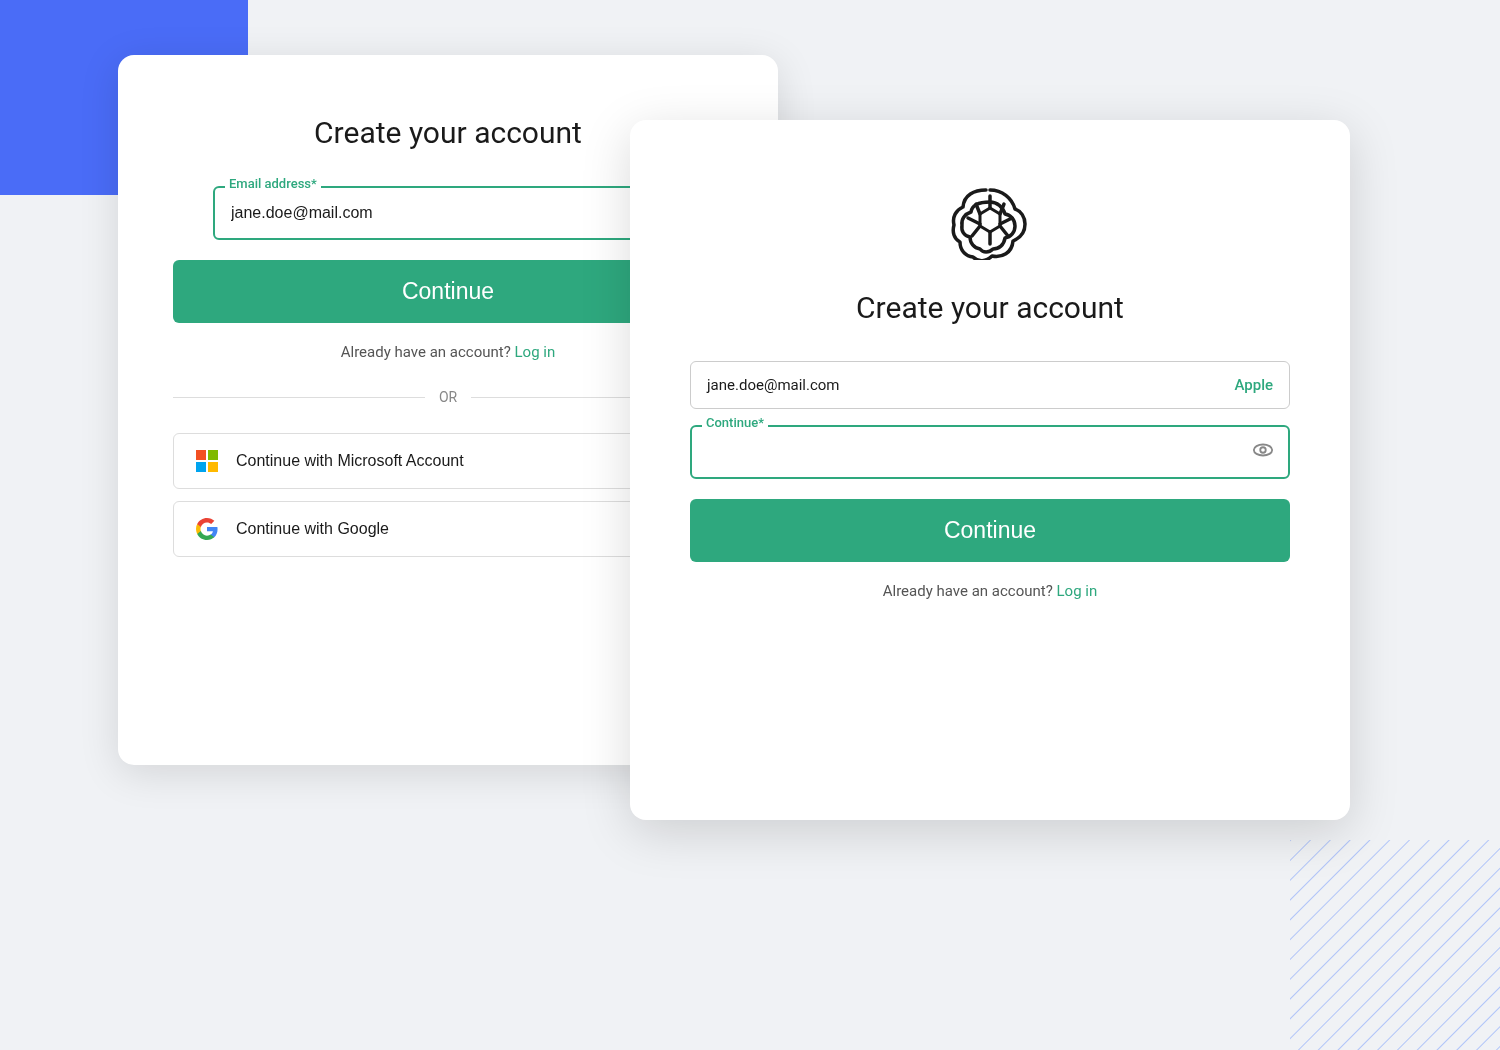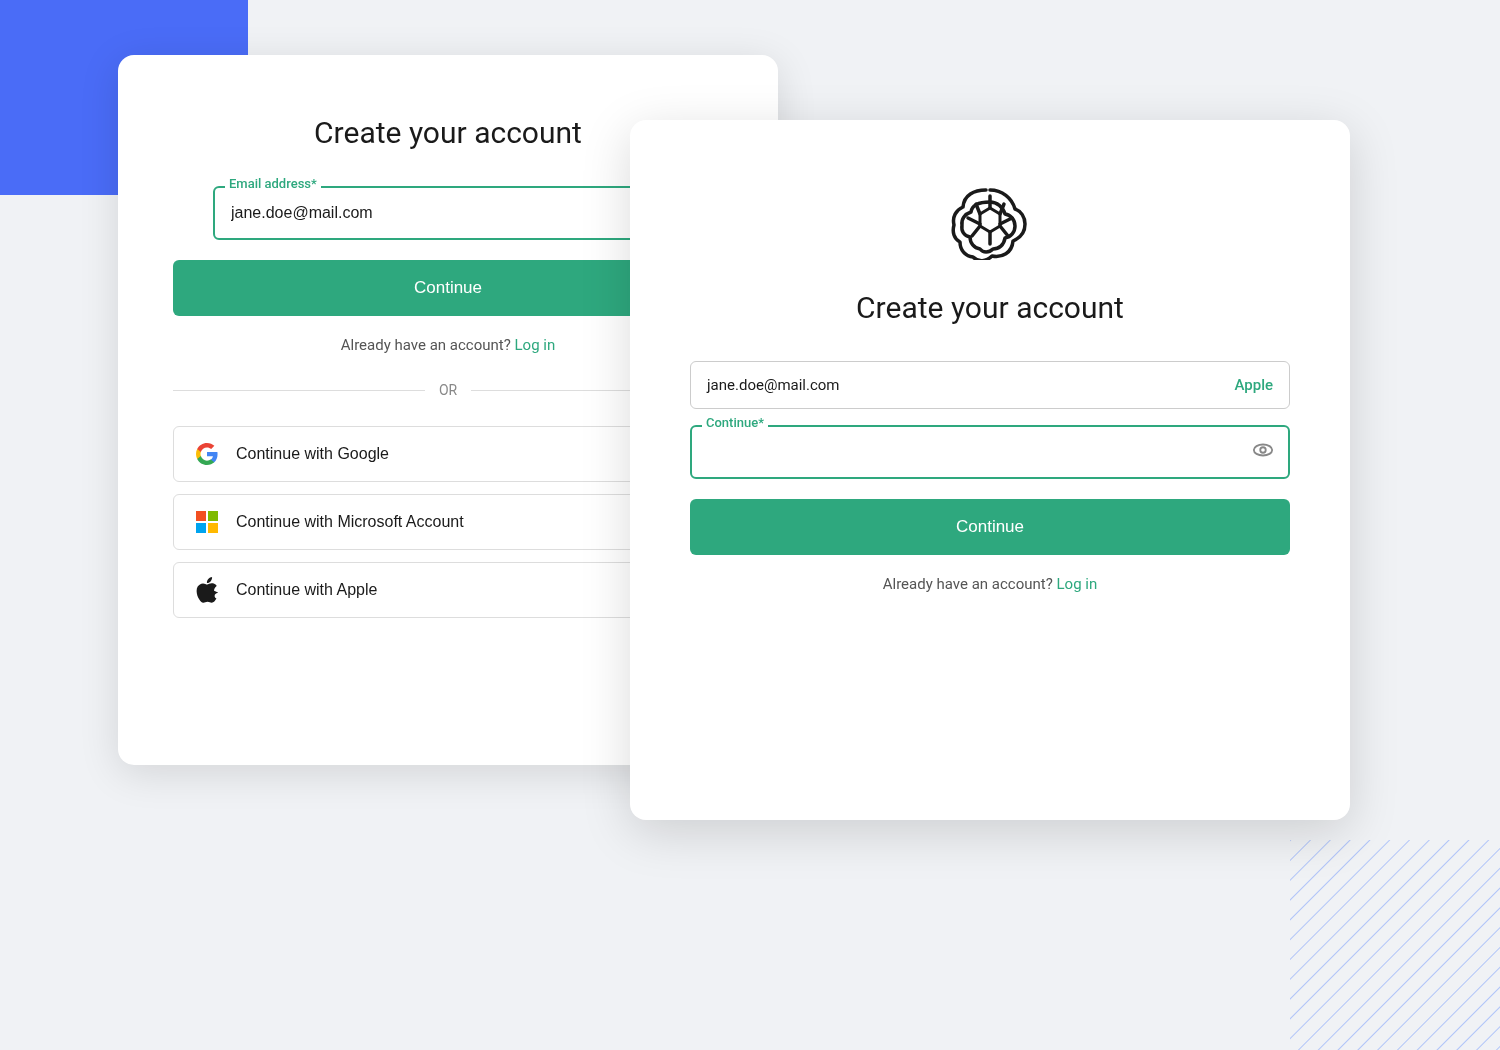--- a/index.html
+++ b/index.html
@@ -89,21 +89,21 @@
     }
 
     
     .btn-continue {
       width: 100%;
       padding: 18px;
       background: #2ea87e;
       color: white;
       border: none;
       border-radius: 6px;
-      font-size: 17px;
+      font-size: 23px;
       font-weight: 500;
       cursor: pointer;
       margin-bottom: 20px;
     }
 
     
     .login-prompt {
       text-align: center;
       font-size: 15px;
       color: #555;
@@ -254,57 +254,48 @@
   <button class="btn-continue">Continue</button>
 
   <p class="login-prompt">
     <span>Already have an account?</span>
     <a class="login-link">Log in</a>
   </p>
 
   <div class="or-divider">
     <span>OR</span>
   </div>
+
+  
+  <button class="social-btn">
+    <span class="social-icon">
+      <svg width="22" height="22" viewBox="0 0 22 22">
+        <rect x="0" y="0" width="10" height="10" fill="#F25022"></rect>
+        <rect x="12" y="0" width="10" height="10" fill="#7FBA00"></rect>
+        <rect x="0" y="12" width="10" height="10" fill="#00A4EF"></rect>
+        <rect x="12" y="12" width="10" height="10" fill="#FFB900"></rect>
+      </svg>
+    </span>
+    <span>Continue with Microsoft Account</span>
+  </button>
 
   
   <button class="social-btn">
     <span class="social-icon">
       <svg width="24" height="24" viewBox="0 0 24 24">
         <path d="M22.56 12.25c0-.78-.07-1.53-.2-2.25H12v4.26h5.92c-.26 1.37-1.04 2.53-2.21 3.31v2.77h3.57c2.08-1.92 3.28-4.74 3.28-8.09z" fill="#4285F4"></path>
         <path d="M12 23c2.97 0 5.46-.98 7.28-2.66l-3.57-2.77c-.98.66-2.23 1.06-3.71 1.06-2.86 0-5.29-1.93-6.16-4.53H2.18v2.84C3.99 20.53 7.7 23 12 23z" fill="#34A853"></path>
         <path d="M5.84 14.09c-.22-.66-.35-1.36-.35-2.09s.13-1.43.35-2.09V7.07H2.18C1.43 8.55 1 10.22 1 12s.43 3.45 1.18 4.93l3.66-2.84z" fill="#FBBC05"></path>
         <path d="M12 5.38c1.62 0 3.06.56 4.21 1.64l3.15-3.15C17.45 2.09 14.97 1 12 1 7.7 1 3.99 3.47 2.18 7.07l3.66 2.84c.87-2.6 3.3-4.53 6.16-4.53z" fill="#EA4335"></path>
       </svg>
     </span>
     <span>Continue with Google</span>
   </button>
 
   
-  <button class="social-btn">
-    <span class="social-icon">
-      <svg width="22" height="22" viewBox="0 0 22 22">
-        <rect x="0" y="0" width="10" height="10" fill="#F25022"></rect>
-        <rect x="12" y="0" width="10" height="10" fill="#7FBA00"></rect>
-        <rect x="0" y="12" width="10" height="10" fill="#00A4EF"></rect>
-        <rect x="12" y="12" width="10" height="10" fill="#FFB900"></rect>
-      </svg>
-    </span>
-    <span>Continue with Microsoft Account</span>
-  </button>
-
-  
-  <button class="social-btn">
-    <span class="social-icon">
-      <svg width="22" height="26" viewBox="0 0 22 26" fill="none">
-        <path d="M18.07 13.77c-.03-3.24 2.65-4.81 2.77-4.88-1.51-2.21-3.86-2.51-4.7-2.54-1.99-.2-3.9 1.18-4.91 1.18-1.02 0-2.58-1.16-4.24-1.12-2.17.03-4.18 1.26-5.3 3.19-2.27 3.93-.58 9.74 1.63 12.93 1.08 1.56 2.36 3.31 4.05 3.25 1.63-.07 2.24-1.05 4.21-1.05 1.97 0 2.53 1.05 4.25 1.02 1.75-.03 2.86-1.59 3.93-3.16.25-.36.47-.73.66-1.12-2.92-1.12-2.35-5.7 2.35-5.7z" fill="#1a1a1a"></path>
-        <path d="M14.73 4.23c.9-1.09 1.5-2.6 1.33-4.12-1.29.05-2.85.86-3.77 1.94-.83.96-1.55 2.5-1.36 3.97 1.44.11 2.9-.73 3.8-1.79z" fill="#1a1a1a"></path>
-      </svg>
-    </span>
-    <span>Continue with Apple</span>
-  </button>
 </div>
 
 <div class="card-front">
 
   
   <div class="openai-logo">
     <svg width="80" height="80" viewBox="0 0 80 80" fill="none">
       <path d="M40 8C22.33 8 8 22.33 8 40s14.33 32 32 32 32-14.33 32-32S57.67 8 40 8z" stroke="#1a1a1a" stroke-width="0" fill="none"></path>
 
       <g fill="none" stroke="#1a1a1a" stroke-width="3.5" stroke-linecap="round" stroke-linejoin="round">

